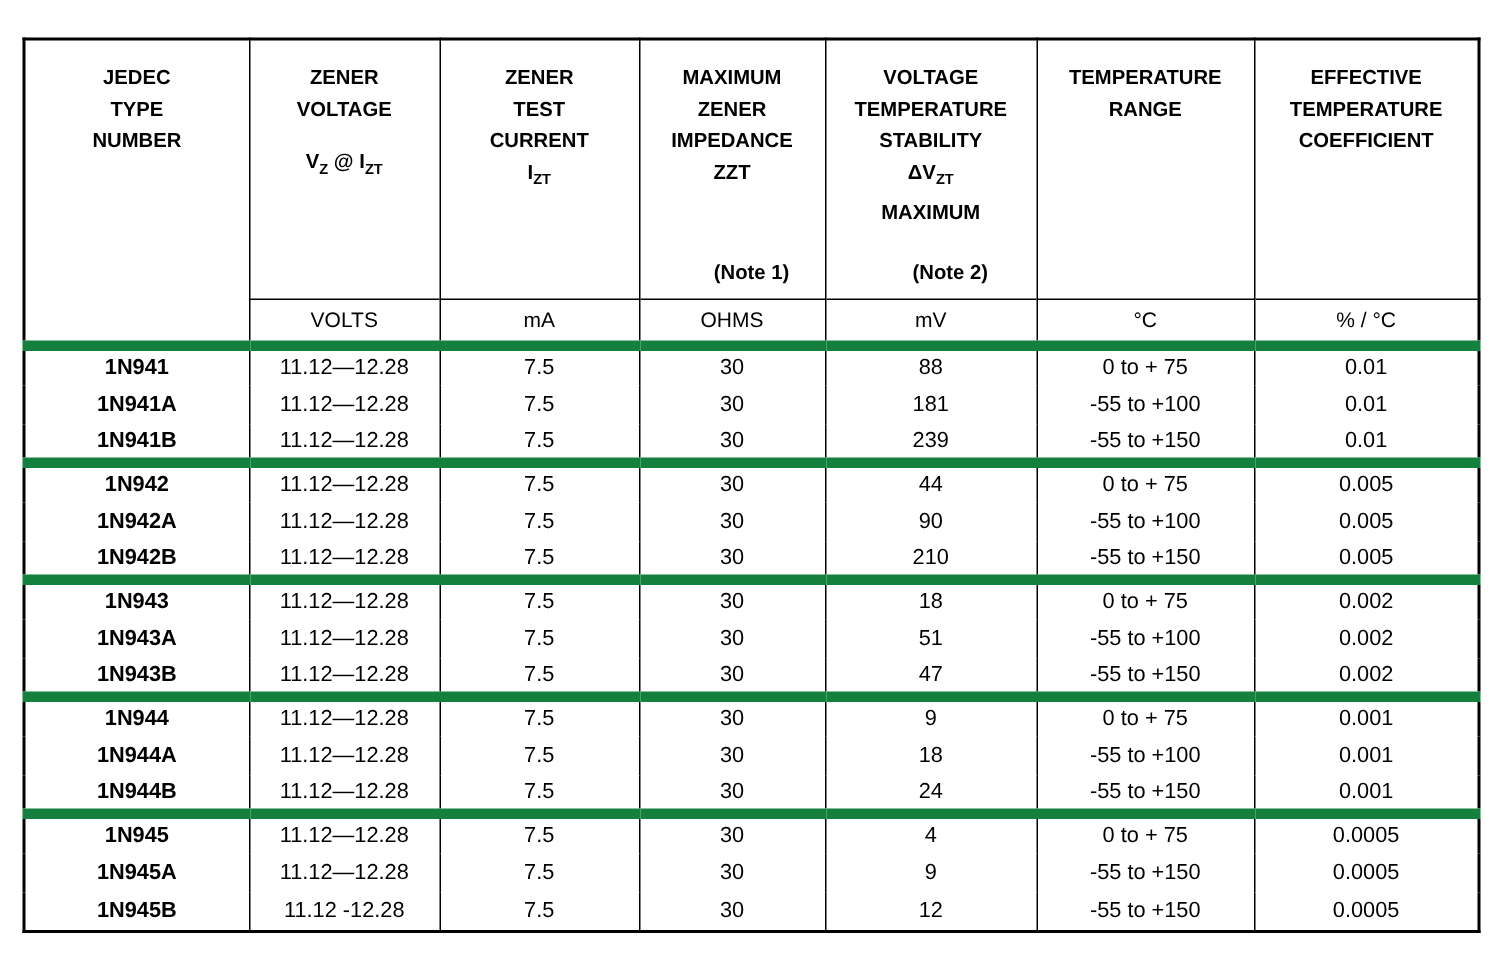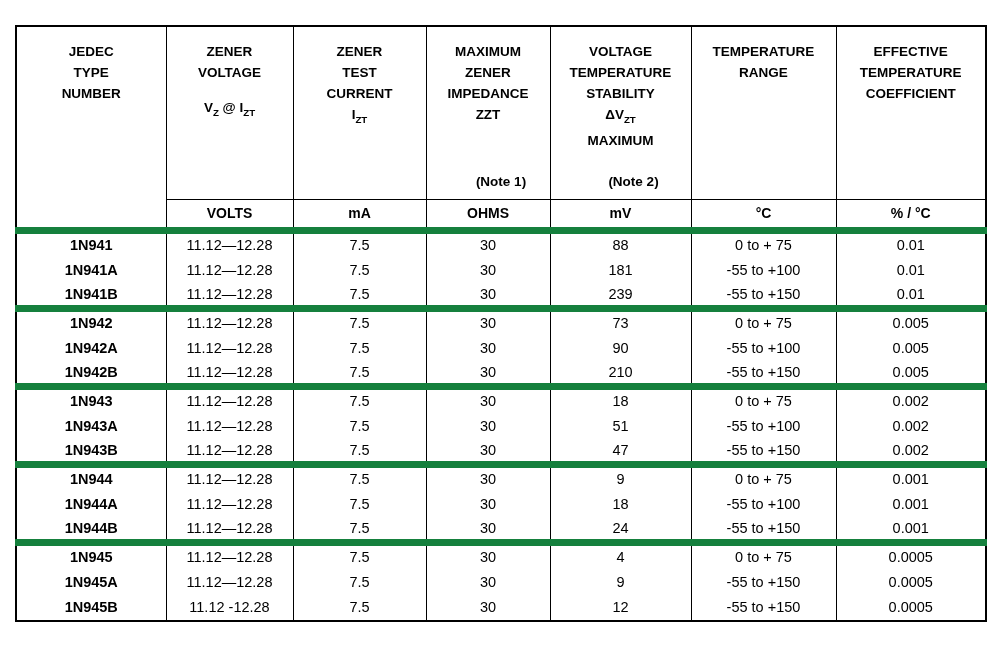--- a/index.html
+++ b/index.html
@@ -54,21 +54,21 @@
   .hline { line-height: 21px; white-space: nowrap; }
   .hsym  { line-height: 21px; white-space: nowrap; }
   .hsym.gap { margin-top: 14px; }
   .hnote { margin-top: auto; margin-bottom: 9px; line-height: 16px; margin-left: 26px; }
   sub { font-size: 0.72em; }
 
   
   tr.units th {
     height: 31px;
     font-size: 14px;
-    font-weight: bold;
+    font-weight: normal;
     vertical-align: middle;
     border-top: 1.5px solid #000;
     border-bottom: 3px solid #000;
     padding: 2px 0 4px 0;
   }
 
   
   tbody td {
     height: 26px;
     font-size: 14.5px;
@@ -188,21 +188,21 @@
     <td>30</td>
     <td>239</td>
     <td>-55 to +150</td>
     <td>0.01</td>
   </tr>
         <tr class="group-start">
     <td class="c-type">1N942</td>
     <td>11.12—12.28</td>
     <td>7.5</td>
     <td>30</td>
-    <td>73</td>
+    <td>44</td>
     <td>0 to + 75</td>
     <td>0.005</td>
   </tr>
         <tr>
     <td class="c-type">1N942A</td>
     <td>11.12—12.28</td>
     <td>7.5</td>
     <td>30</td>
     <td>90</td>
     <td>-55 to +100</td>

